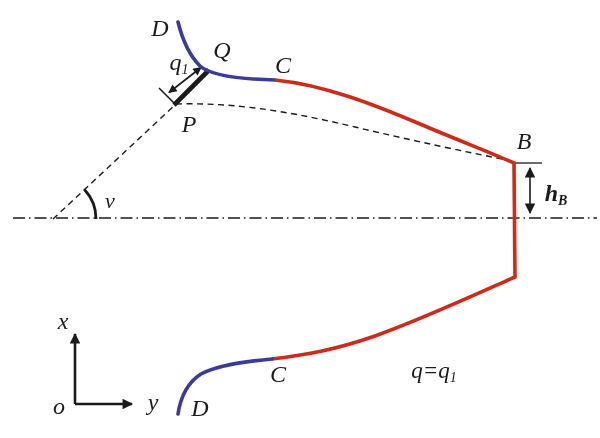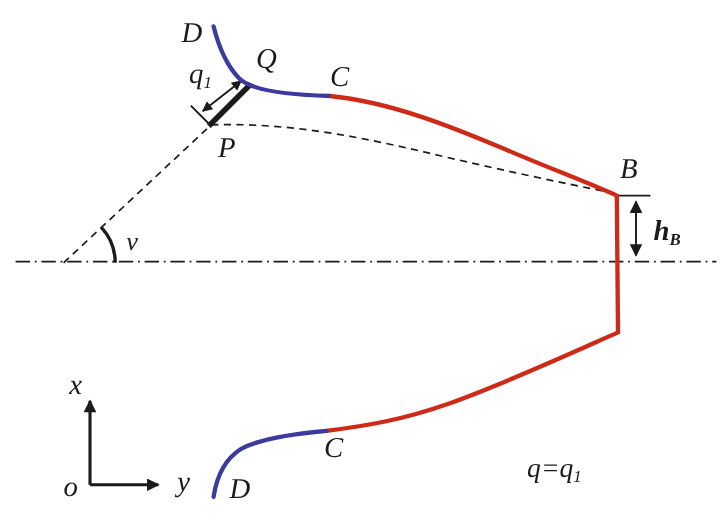--- a/index.html
+++ b/index.html
@@ -72,21 +72,21 @@
              L 515 277
              C 470 297 420 320 375 336 C 335 350 305 355 272 359" fill="none" stroke-width="3.6" stroke-linejoin="miter" stroke="#cd2a18"></path>
 
     <path d="M 272 359 C 238 362 214 367 201 374 C 190 381 181 394 178 414" fill="none" stroke-width="3.6" stroke-linecap="round" stroke="#3c3a9c"></path>
   </svg>
 
   <div class="lbl" style="left:160px; top:28px;">D</div>
 
   <div class="lbl" style="left:222px; top:50px;">Q</div>
 
-  <div class="lbl" style="left:167px; top:62px;text-align:right;"><span>q</span><sub>1</sub></div>
+  <div class="lbl" style="left:179px; top:62px;text-align:right;"><span>q</span><sub>1</sub></div>
 
   <div class="lbl" style="left:189px; top:124px;">P</div>
 
   <div class="lbl" style="left:283px; top:65px;">C</div>
 
   <div class="lbl" style="left:524px; top:141px;">B</div>
 
   <div class="lbl" style="left:556px; top:193px;font-weight:bold;"><span>h</span><sub>B</sub></div>
 
   <div class="lbl" style="left:110px; top:201px; font-size:22px;">v</div>
@@ -94,15 +94,15 @@
   <div class="lbl" style="left:63px; top:321px;">x</div>
 
   <div class="lbl" style="left:59px; top:406px;">o</div>
 
   <div class="lbl" style="left:153px; top:402px;">y</div>
 
   <div class="lbl" style="left:278px; top:374px;">C</div>
 
   <div class="lbl" style="left:200px; top:408px;">D</div>
 
-  <div class="lbl" style="left:434px; top:390px; font-size:23px;margin-left:28px;"><span>q=q</span><sub>1</sub></div>
+  <div class="lbl" style="left:434px; top:370px; font-size:23px;"><span>q=q</span><sub>1</sub></div>
 
 </div>
 
 </body></html>

